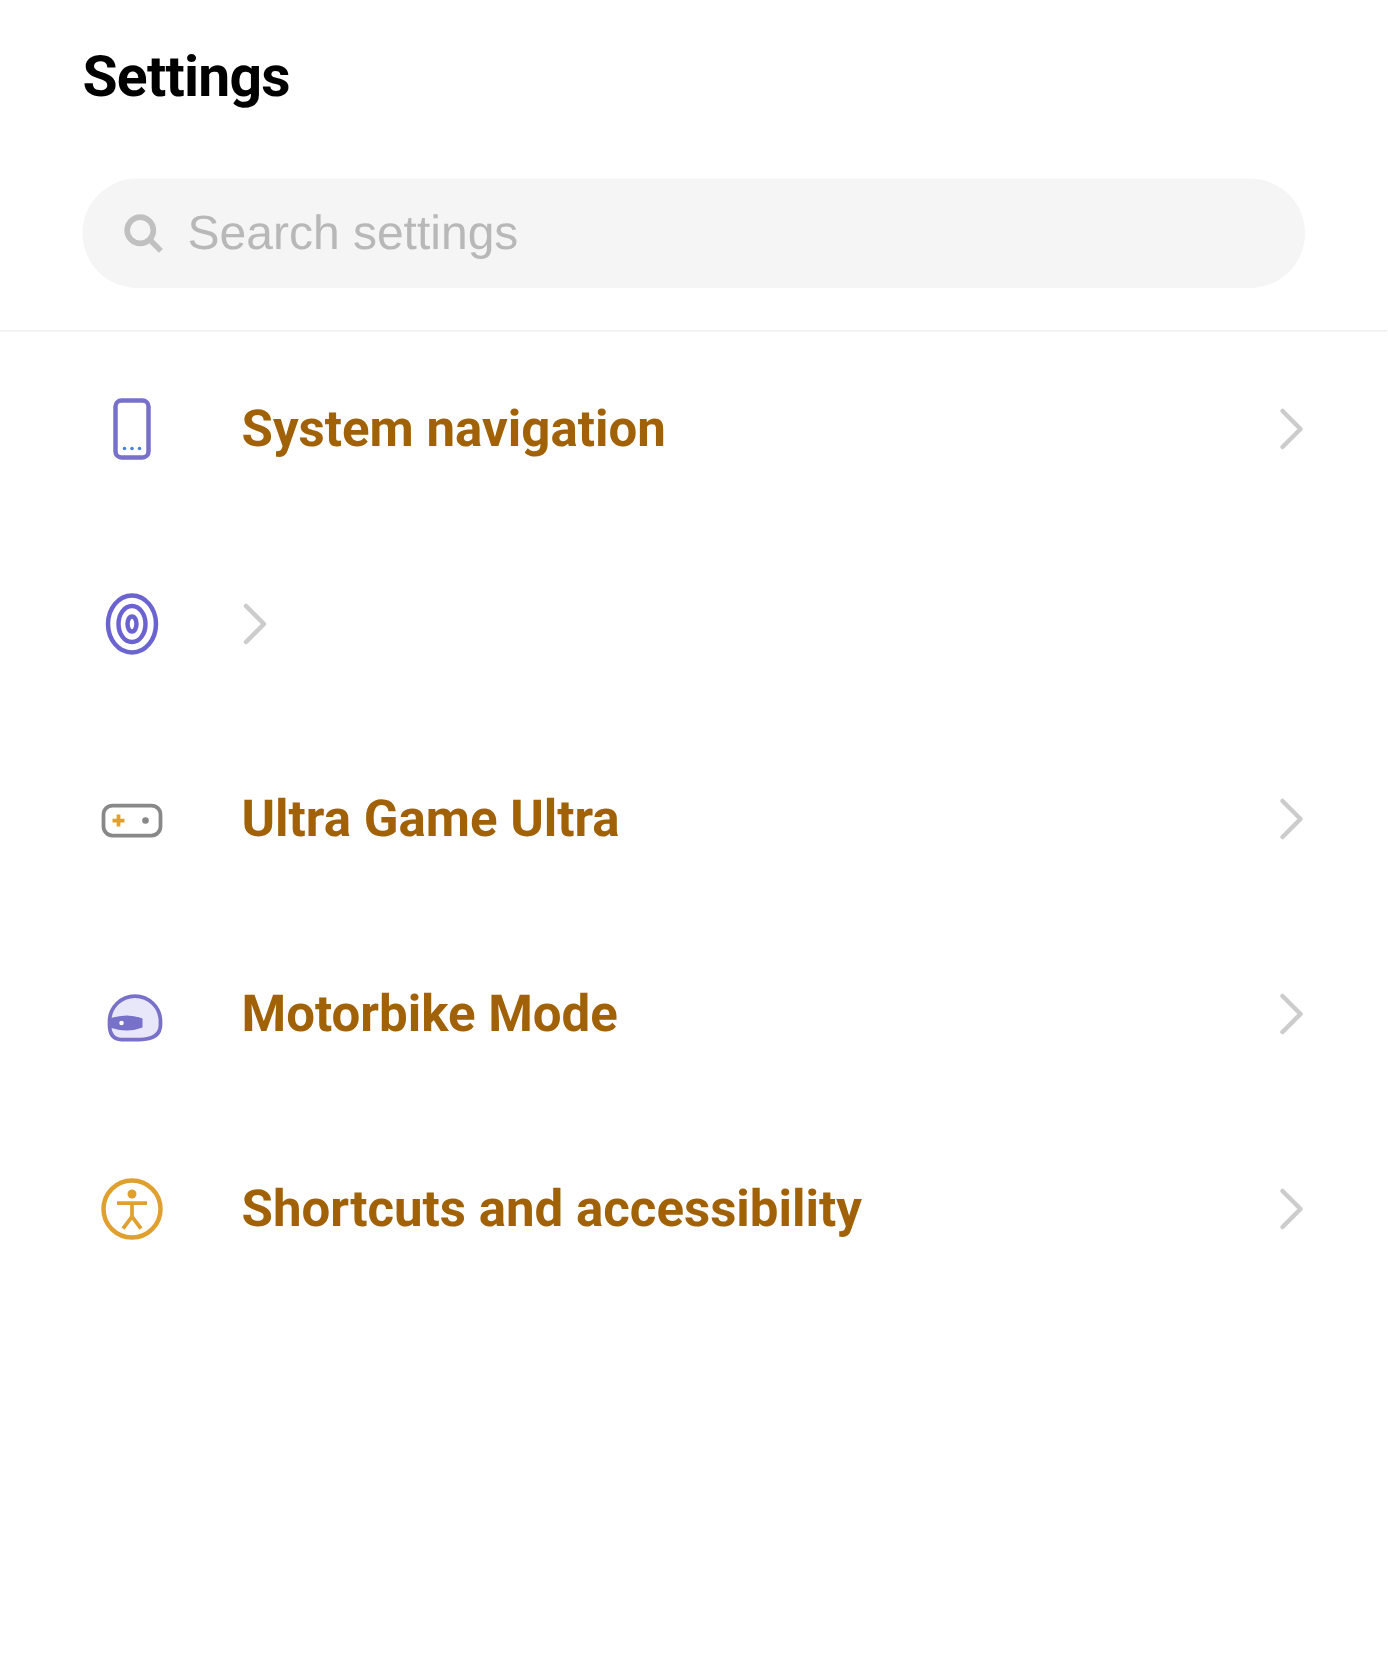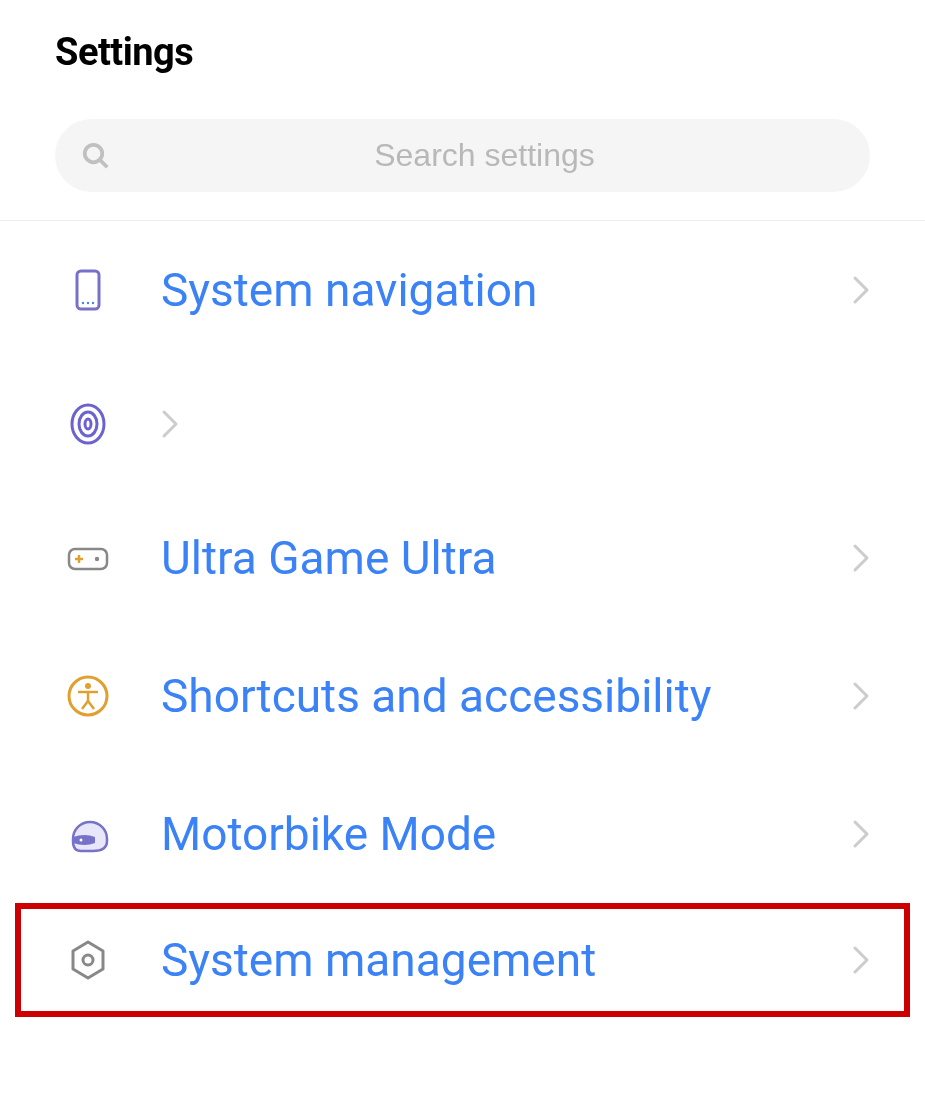--- a/index.html
+++ b/index.html
@@ -38,21 +38,20 @@
       stroke-width: 3;
       fill: none;
     }
     .search-input {
       flex: 1;
       border: none;
       background: transparent;
       font-size: 32px;
       color: #888;
       outline: none;
-      text-align: center;
     }
     .search-input::placeholder {
       color: #b8b8b8;
     }
     .divider {
       height: 1px;
       background: #eeeeee;
       margin-top: 28px;
     }
     .settings-list {
@@ -77,23 +76,23 @@
     .item-icon {
       width: 46px;
       height: 46px;
       display: flex;
       align-items: center;
       justify-content: center;
       flex-shrink: 0;
     }
     .item-label {
       flex: 1;
-      font-size: 46px;
-      color: #3b82f6;
-      font-weight: 400;
+      font-size: 34px;
+      color: #a16207;
+      font-weight: 700;
     }
     .chevron {
       width: 18px;
       height: 30px;
       stroke: #cccccc;
       stroke-width: 3;
       fill: none;
       stroke-linecap: round;
       stroke-linejoin: round;
     }
@@ -156,54 +155,42 @@
     </div>
     <div class="item-label">Ultra Game Ultra</div>
     <svg class="chevron" viewBox="0 0 18 30">
       <polyline points="3,3 15,15 3,27"></polyline>
     </svg>
   </div>
 
   <div class="list-item">
     <div class="item-icon">
       <svg viewBox="0 0 46 46" width="46" height="46">
+        <path d="M 8 28 A 17 17 0 0 1 42 28 L 42 30 Q 42 40 28 40 L 16 40 Q 8 40 8 30 Z" fill="#e8e6f9" stroke="#7871c9" stroke-width="2.5"></path>
+        <path d="M 8 26 Q 20 22 30 26 L 30 32 Q 20 36 8 32 Z" fill="#7871c9"></path>
+        <circle cx="16" cy="29" r="1.5" fill="#ffffff"></circle>
+      </svg>
+    </div>
+    <div class="item-label">Motorbike Mode</div>
+    <svg class="chevron" viewBox="0 0 18 30">
+      <polyline points="3,3 15,15 3,27"></polyline>
+    </svg>
+  </div>
+
+  <div class="list-item">
+    <div class="item-icon">
+      <svg viewBox="0 0 46 46" width="46" height="46">
         <circle cx="23" cy="23" r="19" fill="none" stroke="#e0a030" stroke-width="3"></circle>
         <circle cx="23" cy="13" r="3" fill="#e0a030"></circle>
         <line x1="13" y1="19" x2="33" y2="19" stroke="#e0a030" stroke-width="2.5"></line>
         <line x1="23" y1="19" x2="23" y2="28" stroke="#e0a030" stroke-width="2.5"></line>
         <line x1="23" y1="28" x2="17" y2="36" stroke="#e0a030" stroke-width="2.5"></line>
         <line x1="23" y1="28" x2="29" y2="36" stroke="#e0a030" stroke-width="2.5"></line>
       </svg>
     </div>
     <div class="item-label">Shortcuts and accessibility</div>
     <svg class="chevron" viewBox="0 0 18 30">
       <polyline points="3,3 15,15 3,27"></polyline>
     </svg>
   </div>
 
-  <div class="list-item">
-    <div class="item-icon">
-      <svg viewBox="0 0 46 46" width="46" height="46">
-        <path d="M 8 28 A 17 17 0 0 1 42 28 L 42 30 Q 42 40 28 40 L 16 40 Q 8 40 8 30 Z" fill="#e8e6f9" stroke="#7871c9" stroke-width="2.5"></path>
-        <path d="M 8 26 Q 20 22 30 26 L 30 32 Q 20 36 8 32 Z" fill="#7871c9"></path>
-        <circle cx="16" cy="29" r="1.5" fill="#ffffff"></circle>
-      </svg>
-    </div>
-    <div class="item-label">Motorbike Mode</div>
-    <svg class="chevron" viewBox="0 0 18 30">
-      <polyline points="3,3 15,15 3,27"></polyline>
-    </svg>
-  </div>
-
-  <div class="list-item highlighted">
-    <div class="item-icon">
-      <svg viewBox="0 0 46 46" width="46" height="46">
-        <polygon points="23,5 38,14 38,32 23,41 8,32 8,14" fill="none" stroke="#888888" stroke-width="3" stroke-linejoin="round"></polygon>
-        <circle cx="23" cy="23" r="5" fill="none" stroke="#888888" stroke-width="3"></circle>
-      </svg>
-    </div>
-    <div class="item-label">System management</div>
-    <svg class="chevron" viewBox="0 0 18 30">
-      <polyline points="3,3 15,15 3,27"></polyline>
-    </svg>
-  </div>
 
 </div>
 
 </body></html>

